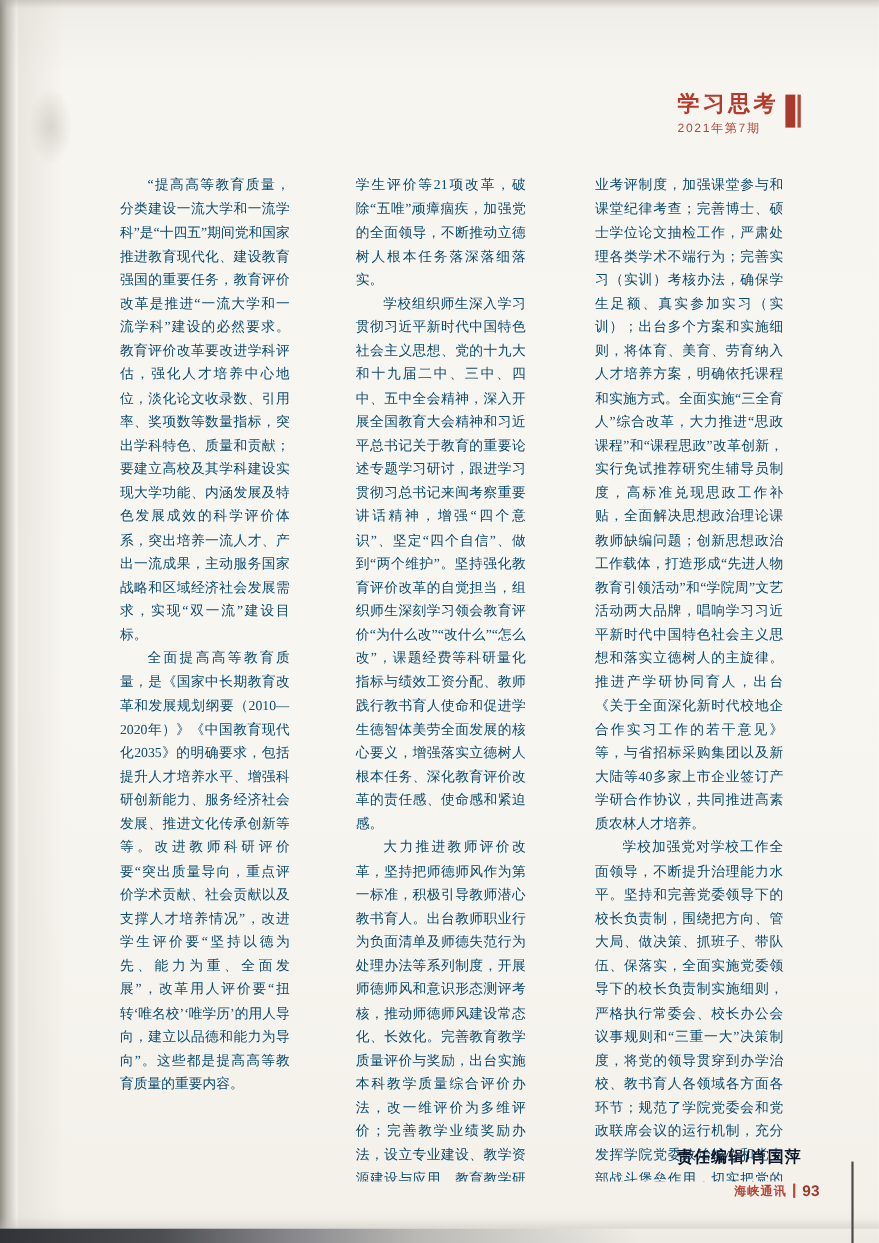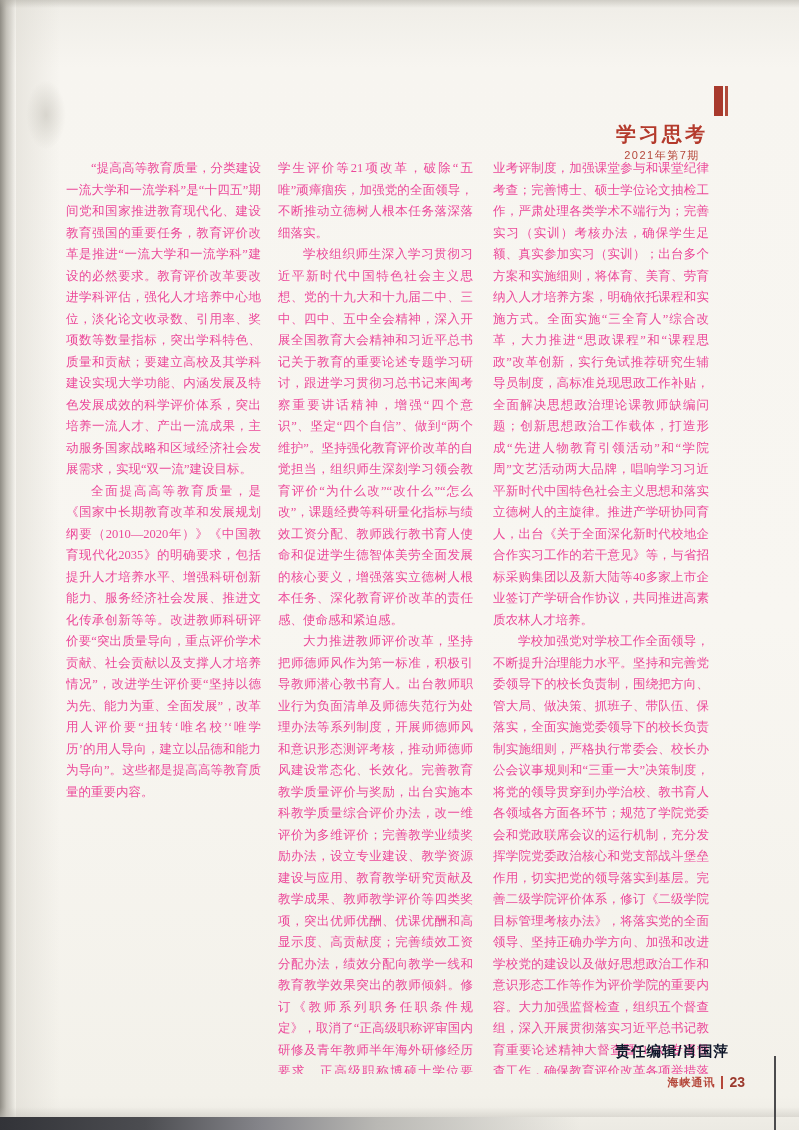--- a/index.html
+++ b/index.html
@@ -19,34 +19,34 @@
     background:linear-gradient(90deg,#323338 0%,#4c4d51 25%,#85858a 45%,#b9b8b4 65%,rgba(246,244,239,0) 100%);}
   .scan-bottom-soft{position:absolute;left:0;bottom:13px;width:799px;height:10px;
     background:linear-gradient(180deg,rgba(244,242,236,0),rgba(196,193,186,.45));}
   .scan-line-artifact{position:absolute;left:774px;top:1056px;width:2px;height:74px;background:#4b4b4d;}
   .smudge{position:absolute;left:26px;top:80px;width:40px;height:70px;
     background:radial-gradient(ellipse at center,rgba(190,187,178,.5),rgba(190,187,178,0) 70%);}
 
   
   .page-header{position:absolute;top:84px;right:71px;text-align:right;}
   .hdr-row{display:flex;align-items:flex-start;justify-content:flex-end;}
-  .hdr-text{margin-right:6px;text-align:center;margin-top:39px;}
+  .hdr-text{margin-right:6px;text-align:left;}
   .section-title{font-family:"Liberation Sans","DejaVu Sans",sans-serif;font-weight:bold;
     font-size:20px;line-height:22px;letter-spacing:3px;color:#b43a2c;}
   .issue{font-family:"Liberation Sans","DejaVu Sans",sans-serif;font-size:11px;
     letter-spacing:1.5px;color:#b5473a;margin-top:3px;}
   .hdr-bars{display:flex;gap:2px;margin-top:2px;}
   .bar-thick{width:9px;height:30px;background:#a8392c;}
   .bar-thin{width:3px;height:30px;background:#b04a3a;}
 
   
   .columns{position:absolute;left:66px;top:158px;width:646px;height:916px;
     display:flex;overflow:hidden;}
-  .col{height:100%;overflow:hidden;color:#ec4899;font-size:12.5px;line-height:21.5px;
-    text-align:justify;}
+  .col{height:100%;overflow:hidden;color:#0c4a6e;font-size:12.5px;line-height:21.5px;
+    text-align:justify;margin-left:43px;}
   .col-left{width:195px;margin-right:17px;}
   .col-middle{width:195px;margin-right:20px;}
   .col-right{width:216px;}
   .block{margin:0;}
   .col-para{text-indent:2em;}
   .no-indent{text-indent:0;}
 
   
   .editor-credit{position:absolute;right:70px;top:1042px;color:#0f172a;
     font-family:"Liberation Sans","DejaVu Sans",sans-serif;font-weight:bold;
@@ -97,14 +97,14 @@
 
   <p class="block col-para no-indent">业考评制度，加强课堂参与和课堂纪律考查；完善博士、硕士学位论文抽检工作，严肃处理各类学术不端行为；完善实习（实训）考核办法，确保学生足额、真实参加实习（实训）；出台多个方案和实施细则，将体育、美育、劳育纳入人才培养方案，明确依托课程和实施方式。全面实施“三全育人”综合改革，大力推进“思政课程”和“课程思政”改革创新，实行免试推荐研究生辅导员制度，高标准兑现思政工作补贴，全面解决思想政治理论课教师缺编问题；创新思想政治工作载体，打造形成“先进人物教育引领活动”和“学院周”文艺活动两大品牌，唱响学习习近平新时代中国特色社会主义思想和落实立德树人的主旋律。推进产学研协同育人，出台《关于全面深化新时代校地企合作实习工作的若干意见》等，与省招标采购集团以及新大陆等40多家上市企业签订产学研合作协议，共同推进高素质农林人才培养。</p>
       <p class="block col-para">学校加强党对学校工作全面领导，不断提升治理能力水平。坚持和完善党委领导下的校长负责制，围绕把方向、管大局、做决策、抓班子、带队伍、保落实，全面实施党委领导下的校长负责制实施细则，严格执行常委会、校长办公会议事规则和“三重一大”决策制度，将党的领导贯穿到办学治校、教书育人各领域各方面各环节；规范了学院党委会和党政联席会议的运行机制，充分发挥学院党委政治核心和党支部战斗堡垒作用，切实把党的领导落实到基层。完善二级学院评价体系，修订《二级学院目标管理考核办法》，将落实党的全面领导、坚持正确办学方向、加强和改进学校党的建设以及做好思想政治工作和意识形态工作等作为评价学院的重要内容。大力加强监督检查，组织五个督查组，深入开展贯彻落实习近平总书记教育重要论述精神大督查暨“1+X”专项督查工作，确保教育评价改革各项举措落地生效。</p>
     </section>
 </main>
 
 <div class="editor-credit">责任编辑/肖国萍</div>
 <div class="journal-line">
   <span class="journal-name">海峡通讯</span>
   <span class="journal-sep"></span>
-  <span class="page-number">23</span>
+  <span class="page-number">93</span>
 </div>
 
 </body></html>

